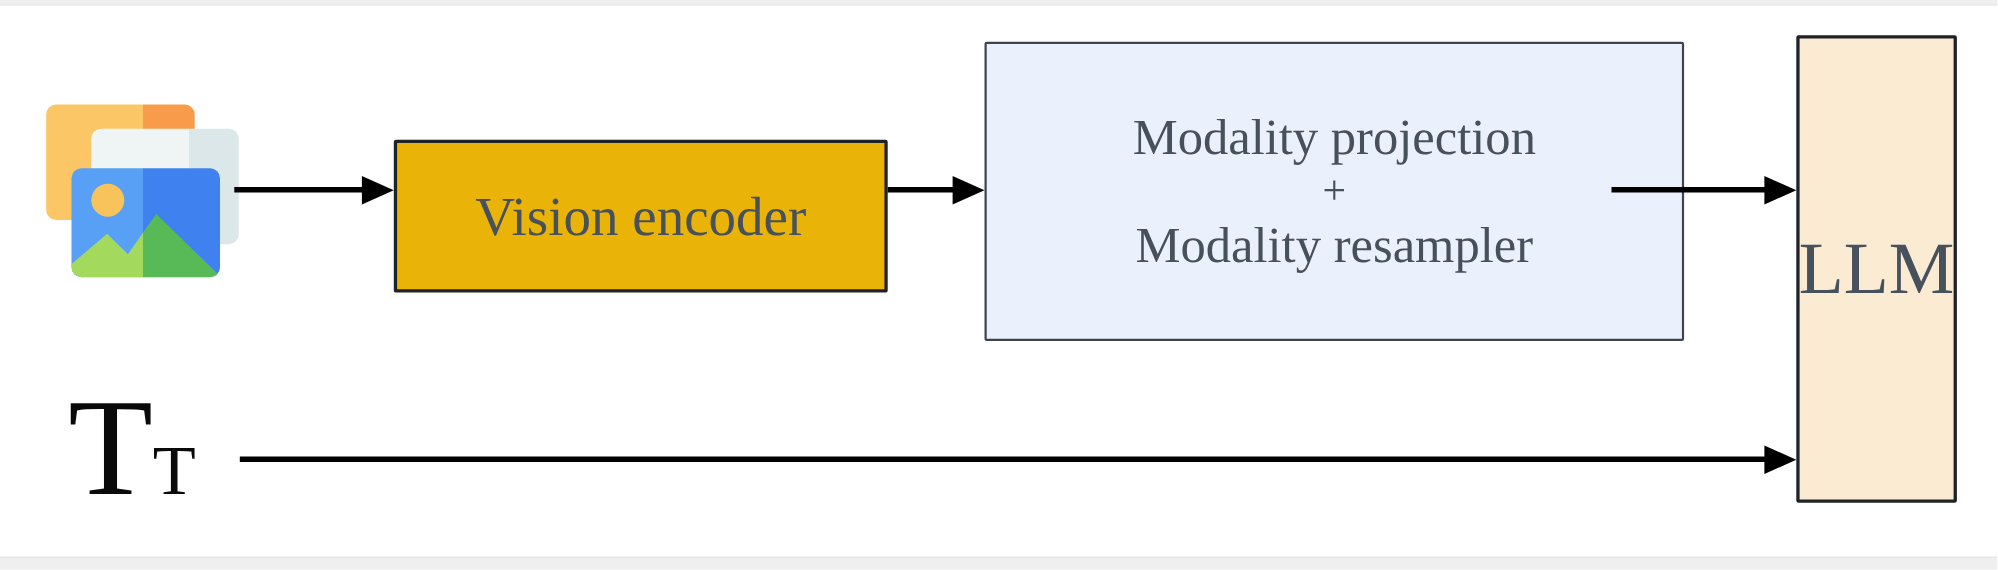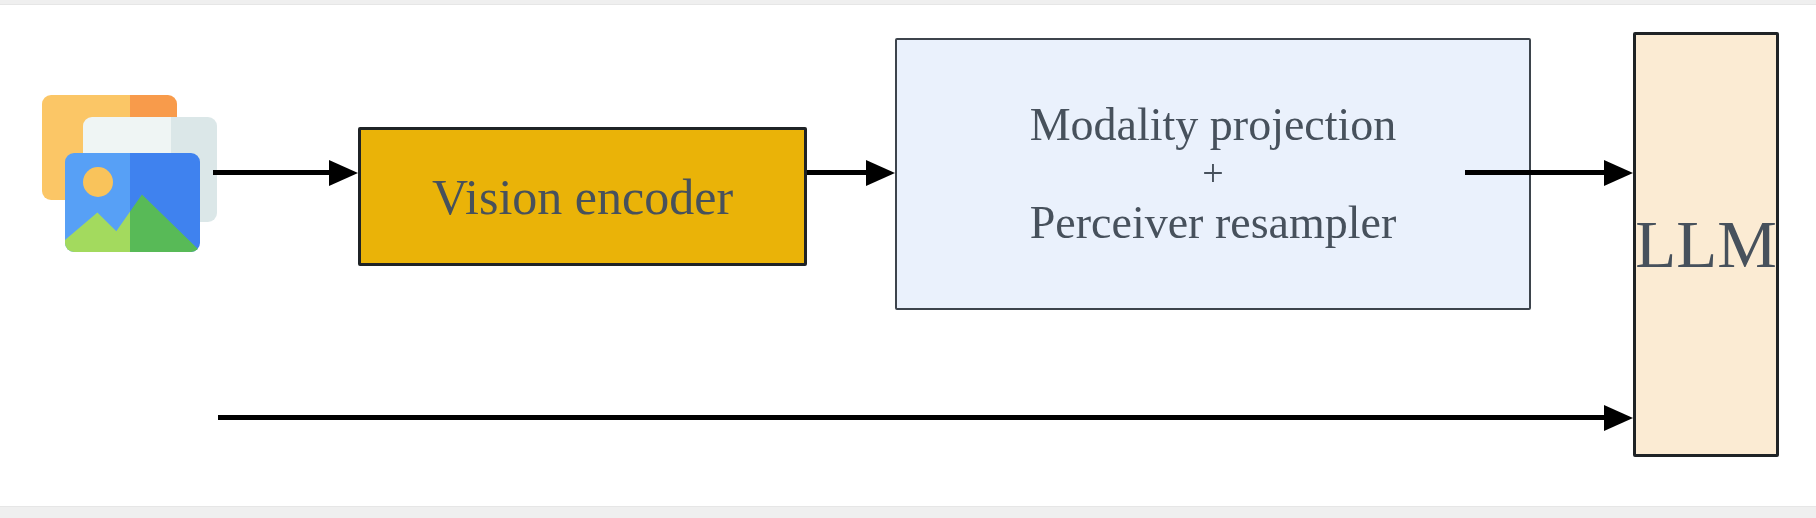--- a/index.html
+++ b/index.html
@@ -115,31 +115,34 @@
   </div>
 
   <div class="arrow" style="left:807px;top:160px;width:88px;">
     <div class="shaft" style="width:62px;"></div>
     <div class="head"></div>
   </div>
 
   <div id="modality-box" class="node">
     <span>Modality projection</span>
     <span class="plus-line">+</span>
-    <span>Perceiver resampler</span>
+    <span>Modality resampler</span>
   </div>
 
   <div class="arrow" style="left:1465px;top:160px;width:168px;">
     <div class="shaft" style="width:142px;"></div>
     <div class="head"></div>
   </div>
 
   <div id="llm-box" class="node">
     <span>LLM</span>
   </div>
 
+  <div id="text-tokens">
+    <span class="t-main">T</span><span class="t-sub">T</span>
+  </div>
 
   <div class="arrow" style="left:218px;top:405px;width:1415px;">
     <div class="shaft" style="width:1389px;"></div>
     <div class="head"></div>
   </div>
 
 </div>
 
 </body></html>

